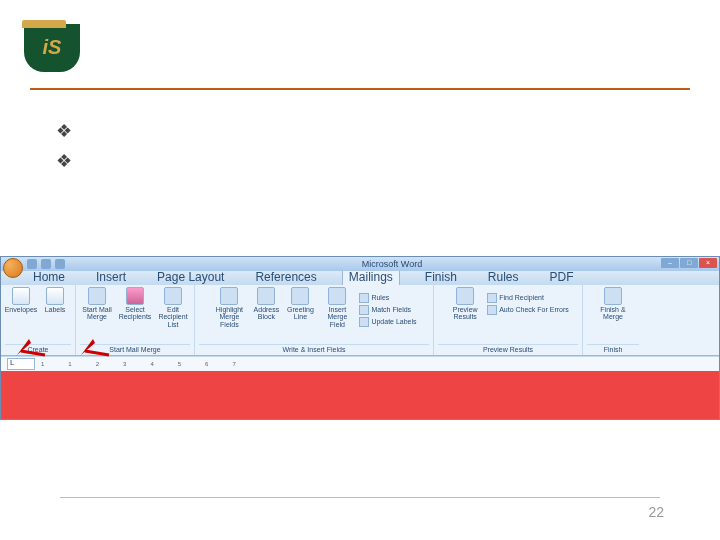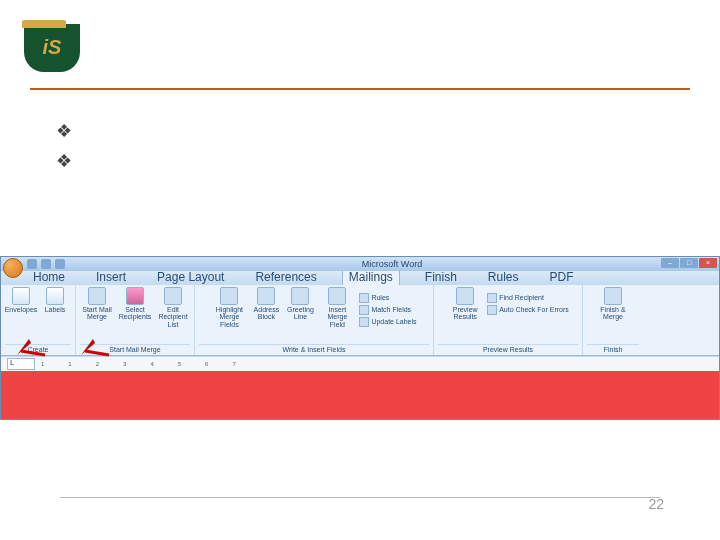--- a/index.html
+++ b/index.html
@@ -37,21 +37,21 @@
   .rgl{font-size:7px;color:#2a4d75;padding-top:1px;border-top:1px solid #c3daf1}
   .rlines{display:flex;flex-direction:column;gap:2px;font-size:7px;color:#2a4d75;text-align:left;padding-top:6px}
   .rl::before{content:"";display:inline-block;width:8px;height:8px;background:#cddff2;border:1px solid #8fb2d6;margin-right:2px;vertical-align:middle}
   .ws-ruler{height:14px;background:#f4f8fc;display:flex;align-items:center;font-size:6px;color:#567;border-top:1px solid #c3daf1}
   .ws-ruler .lbox{width:26px;height:10px;border:1px solid #9cb8d8;background:#fff;margin:0 6px;position:relative}
   .lbox::after{content:"L";position:absolute;left:2px;top:-1px;font-size:8px;color:#345}
   .ticks{display:flex;gap:24px}
   .arrow{position:absolute;width:34px;height:20px;z-index:10}
   .arrow svg{width:100%;height:100%}
   .footer-line{position:absolute;left:60px;bottom:42px;width:600px;height:1px;background:#bbb}
-  .page-num{position:absolute;right:56px;bottom:28px;color:#999;font-size:14px}
+  .page-num{position:absolute;right:56px;bottom:20px;color:#999;font-size:14px}
 </style>
 </head>
 <body>
 
 <div class="slide">
   <div class="logo">
     <div class="shield">
         <div class="shield-text">iS</div>
       </div>
   </div>

